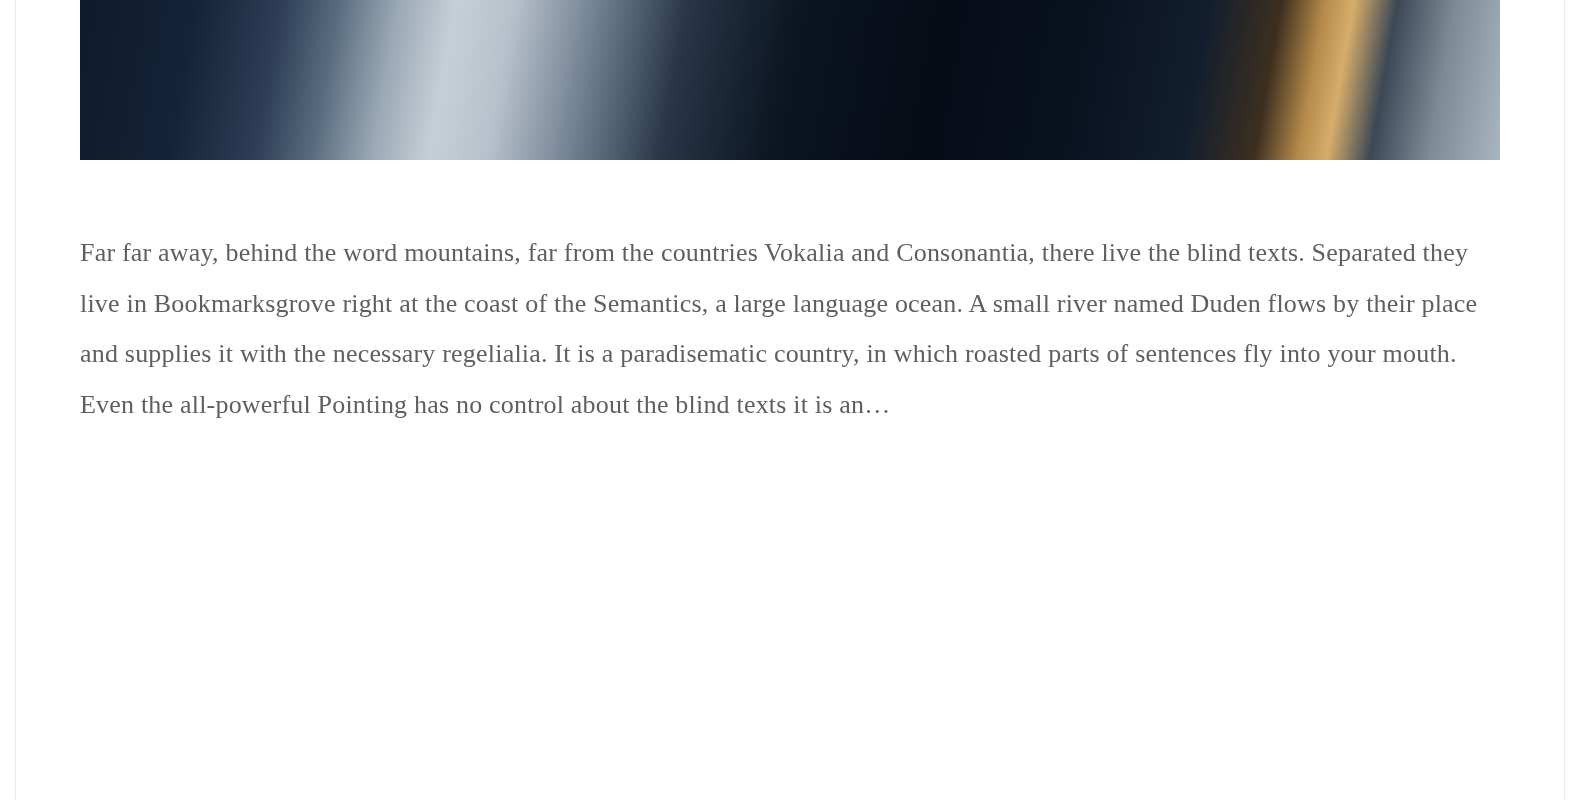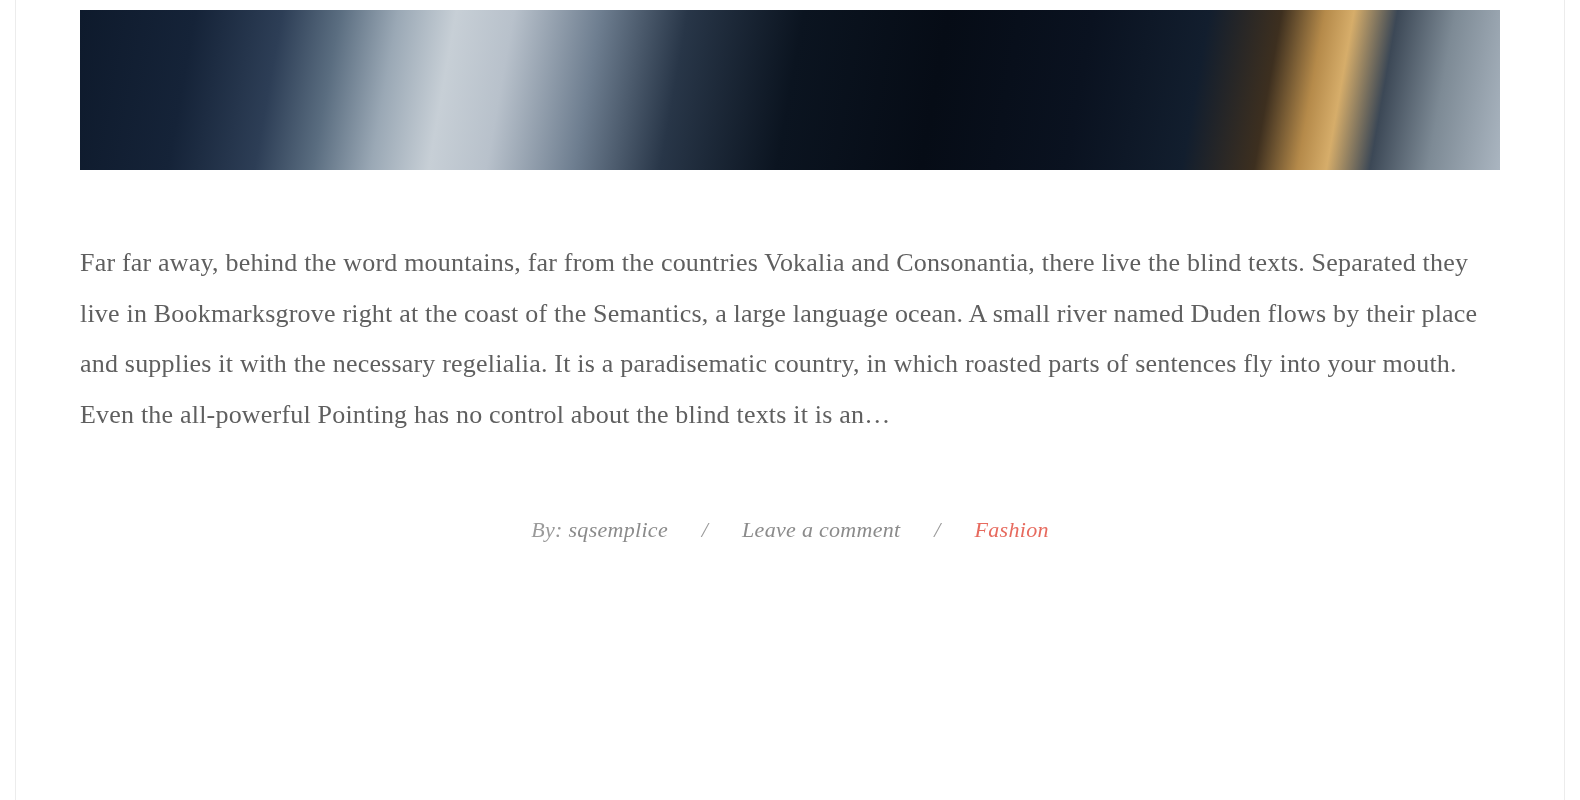--- a/index.html
+++ b/index.html
@@ -17,21 +17,21 @@
     }
     .page-container {
       border-left: 1px solid #ececec;
       border-right: 1px solid #ececec;
       margin: 0 15px;
       height: 100%;
       padding: 0;
       background: #ffffff;
     }
     .content-wrap {
-      padding: 10px 64px;
+      padding: 0 64px;
     }
     .hero-image {
       width: 100%;
       height: 160px;
       position: relative;
       overflow: hidden;
       background: linear-gradient(100deg,
         #0e1a2c 0%,
         #152338 8%,
         #2d3e56 14%,
@@ -108,22 +108,15 @@
 <body>
 
 <div class="page-container">
   <div class="content-wrap">
 
     <div class="hero-image"></div>
 
     <p class="excerpt">Far far away, behind the word mountains, far from the countries Vokalia and Consonantia, there live the blind texts. Separated they live in Bookmarksgrove right at the coast of the Semantics, a large language ocean. A small river named Duden flows by their place and supplies it with the necessary regelialia. It is a paradisematic country, in which roasted parts of sentences fly into your mouth. Even the all-powerful Pointing has no control about the blind texts it is an…</p>
 
 
-    <div class="meta-row">
-      <span class="by-label">By: </span><span class="author">sqsemplice</span>
-      <span class="sep">/</span>
-      <span class="comment-link">Leave a comment</span>
-      <span class="sep">/</span>
-      <span class="category-link">Fashion</span>
-    </div>
 
   </div>
 </div>
 
 </body></html>

